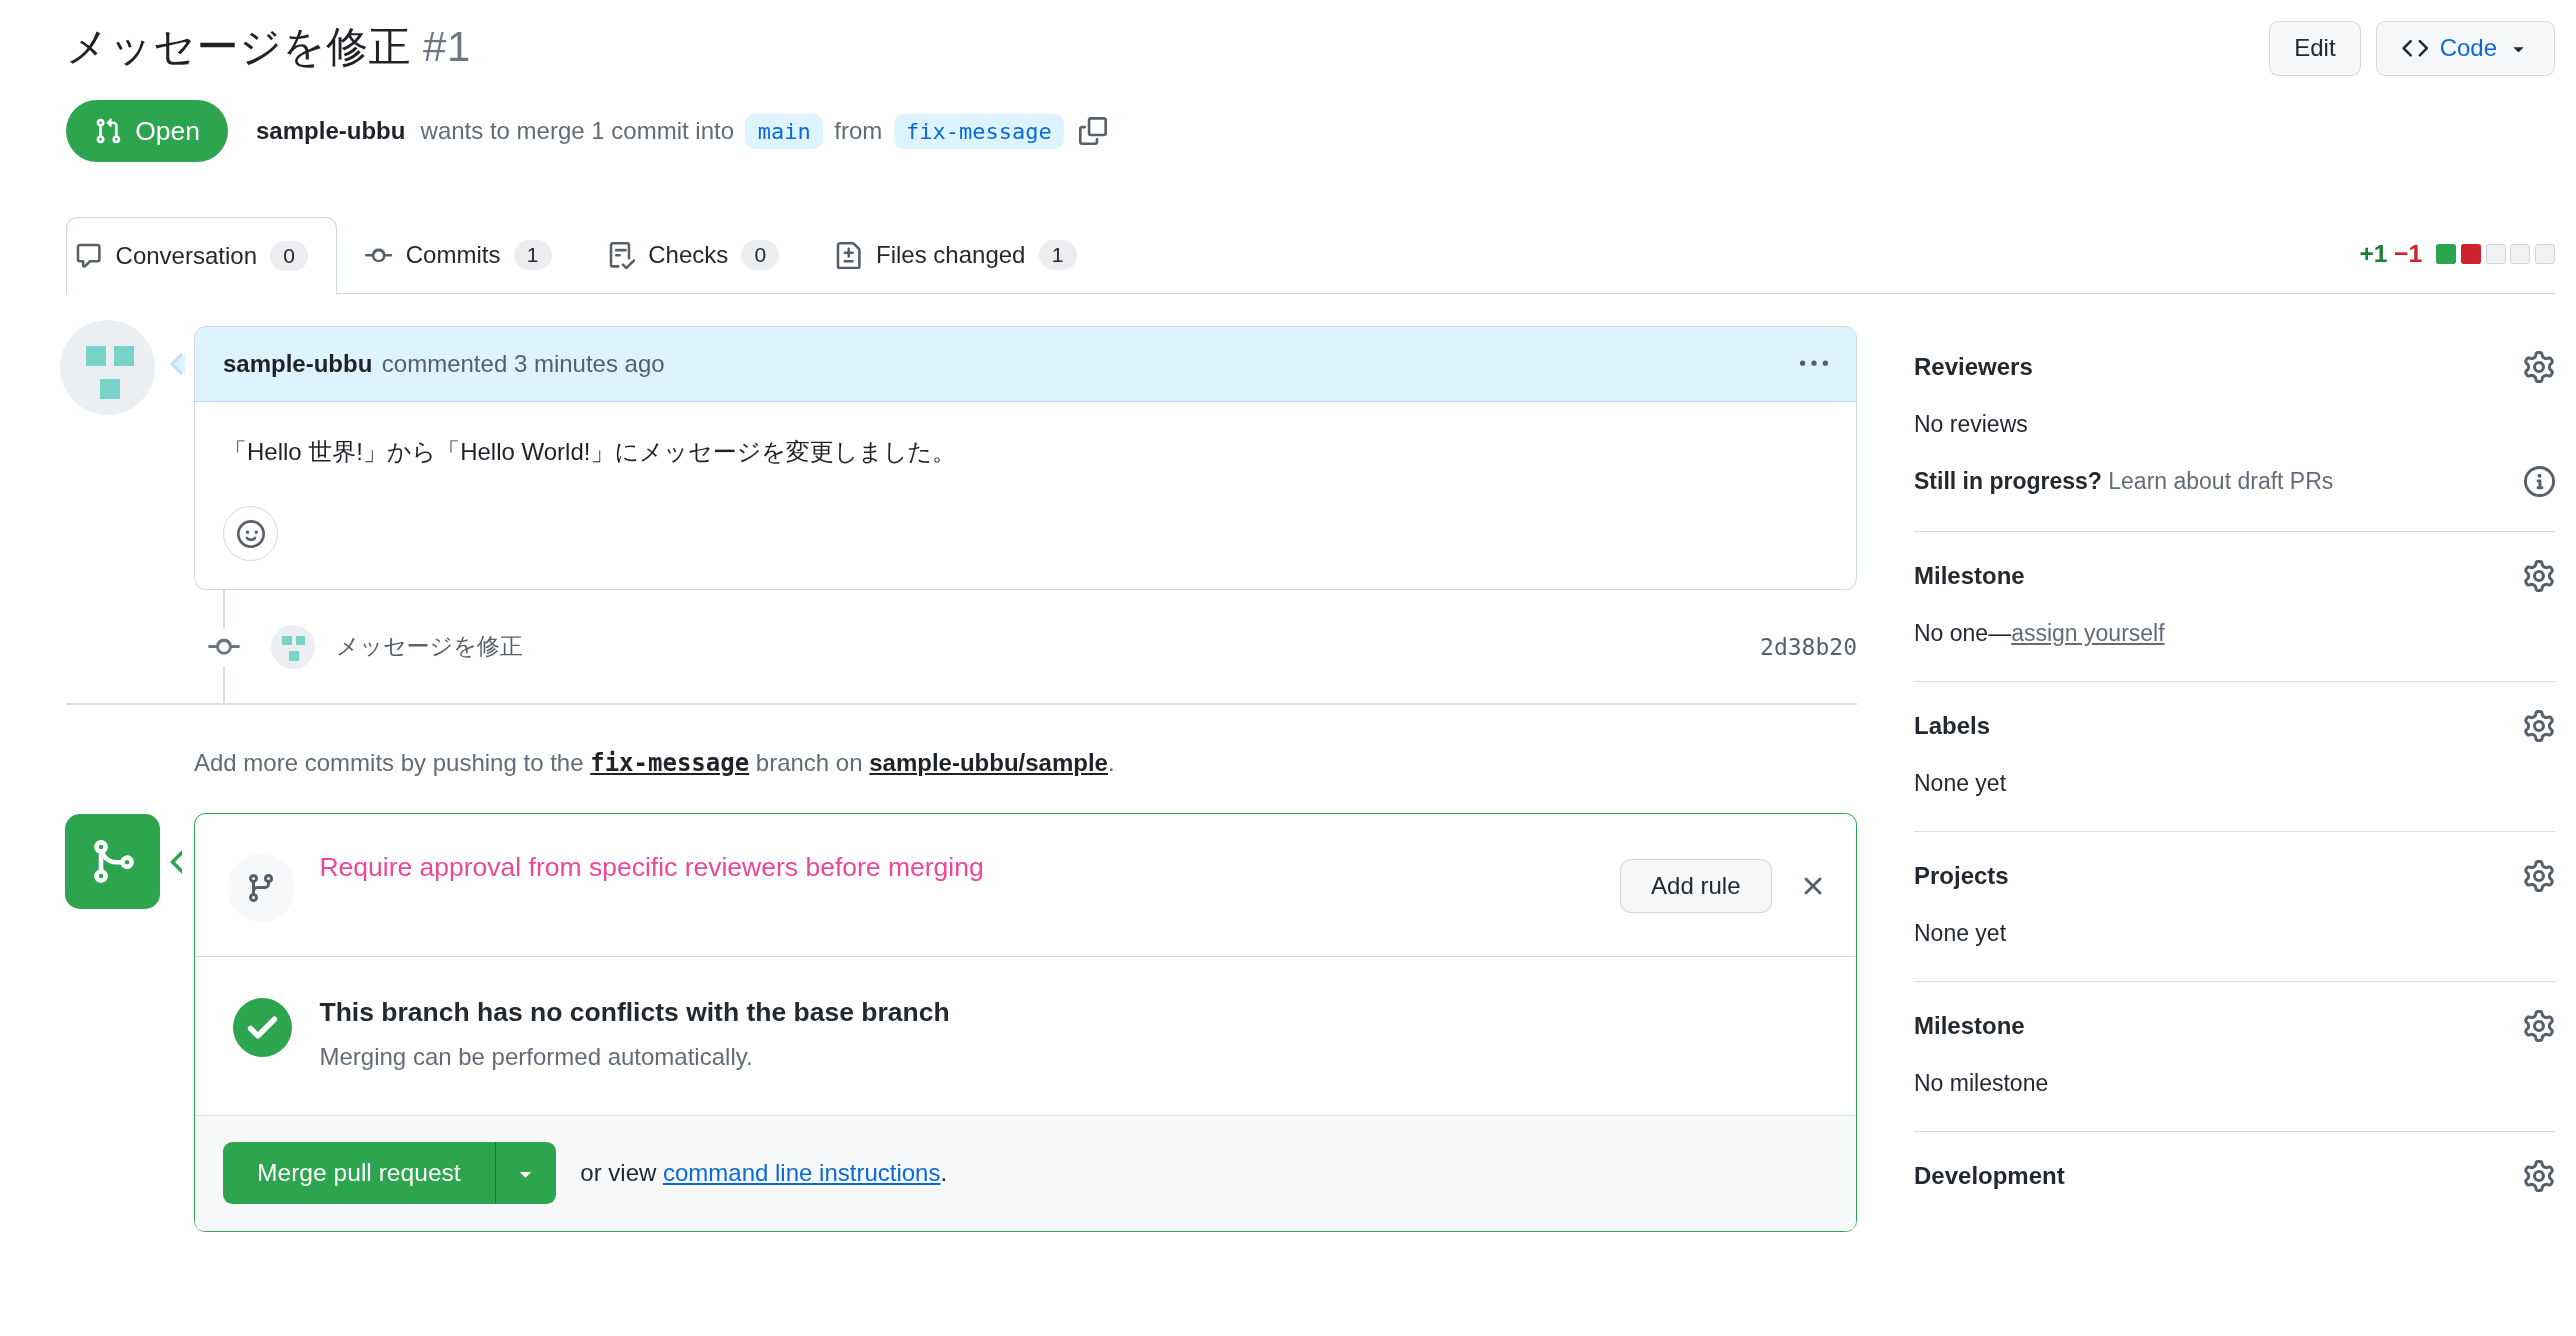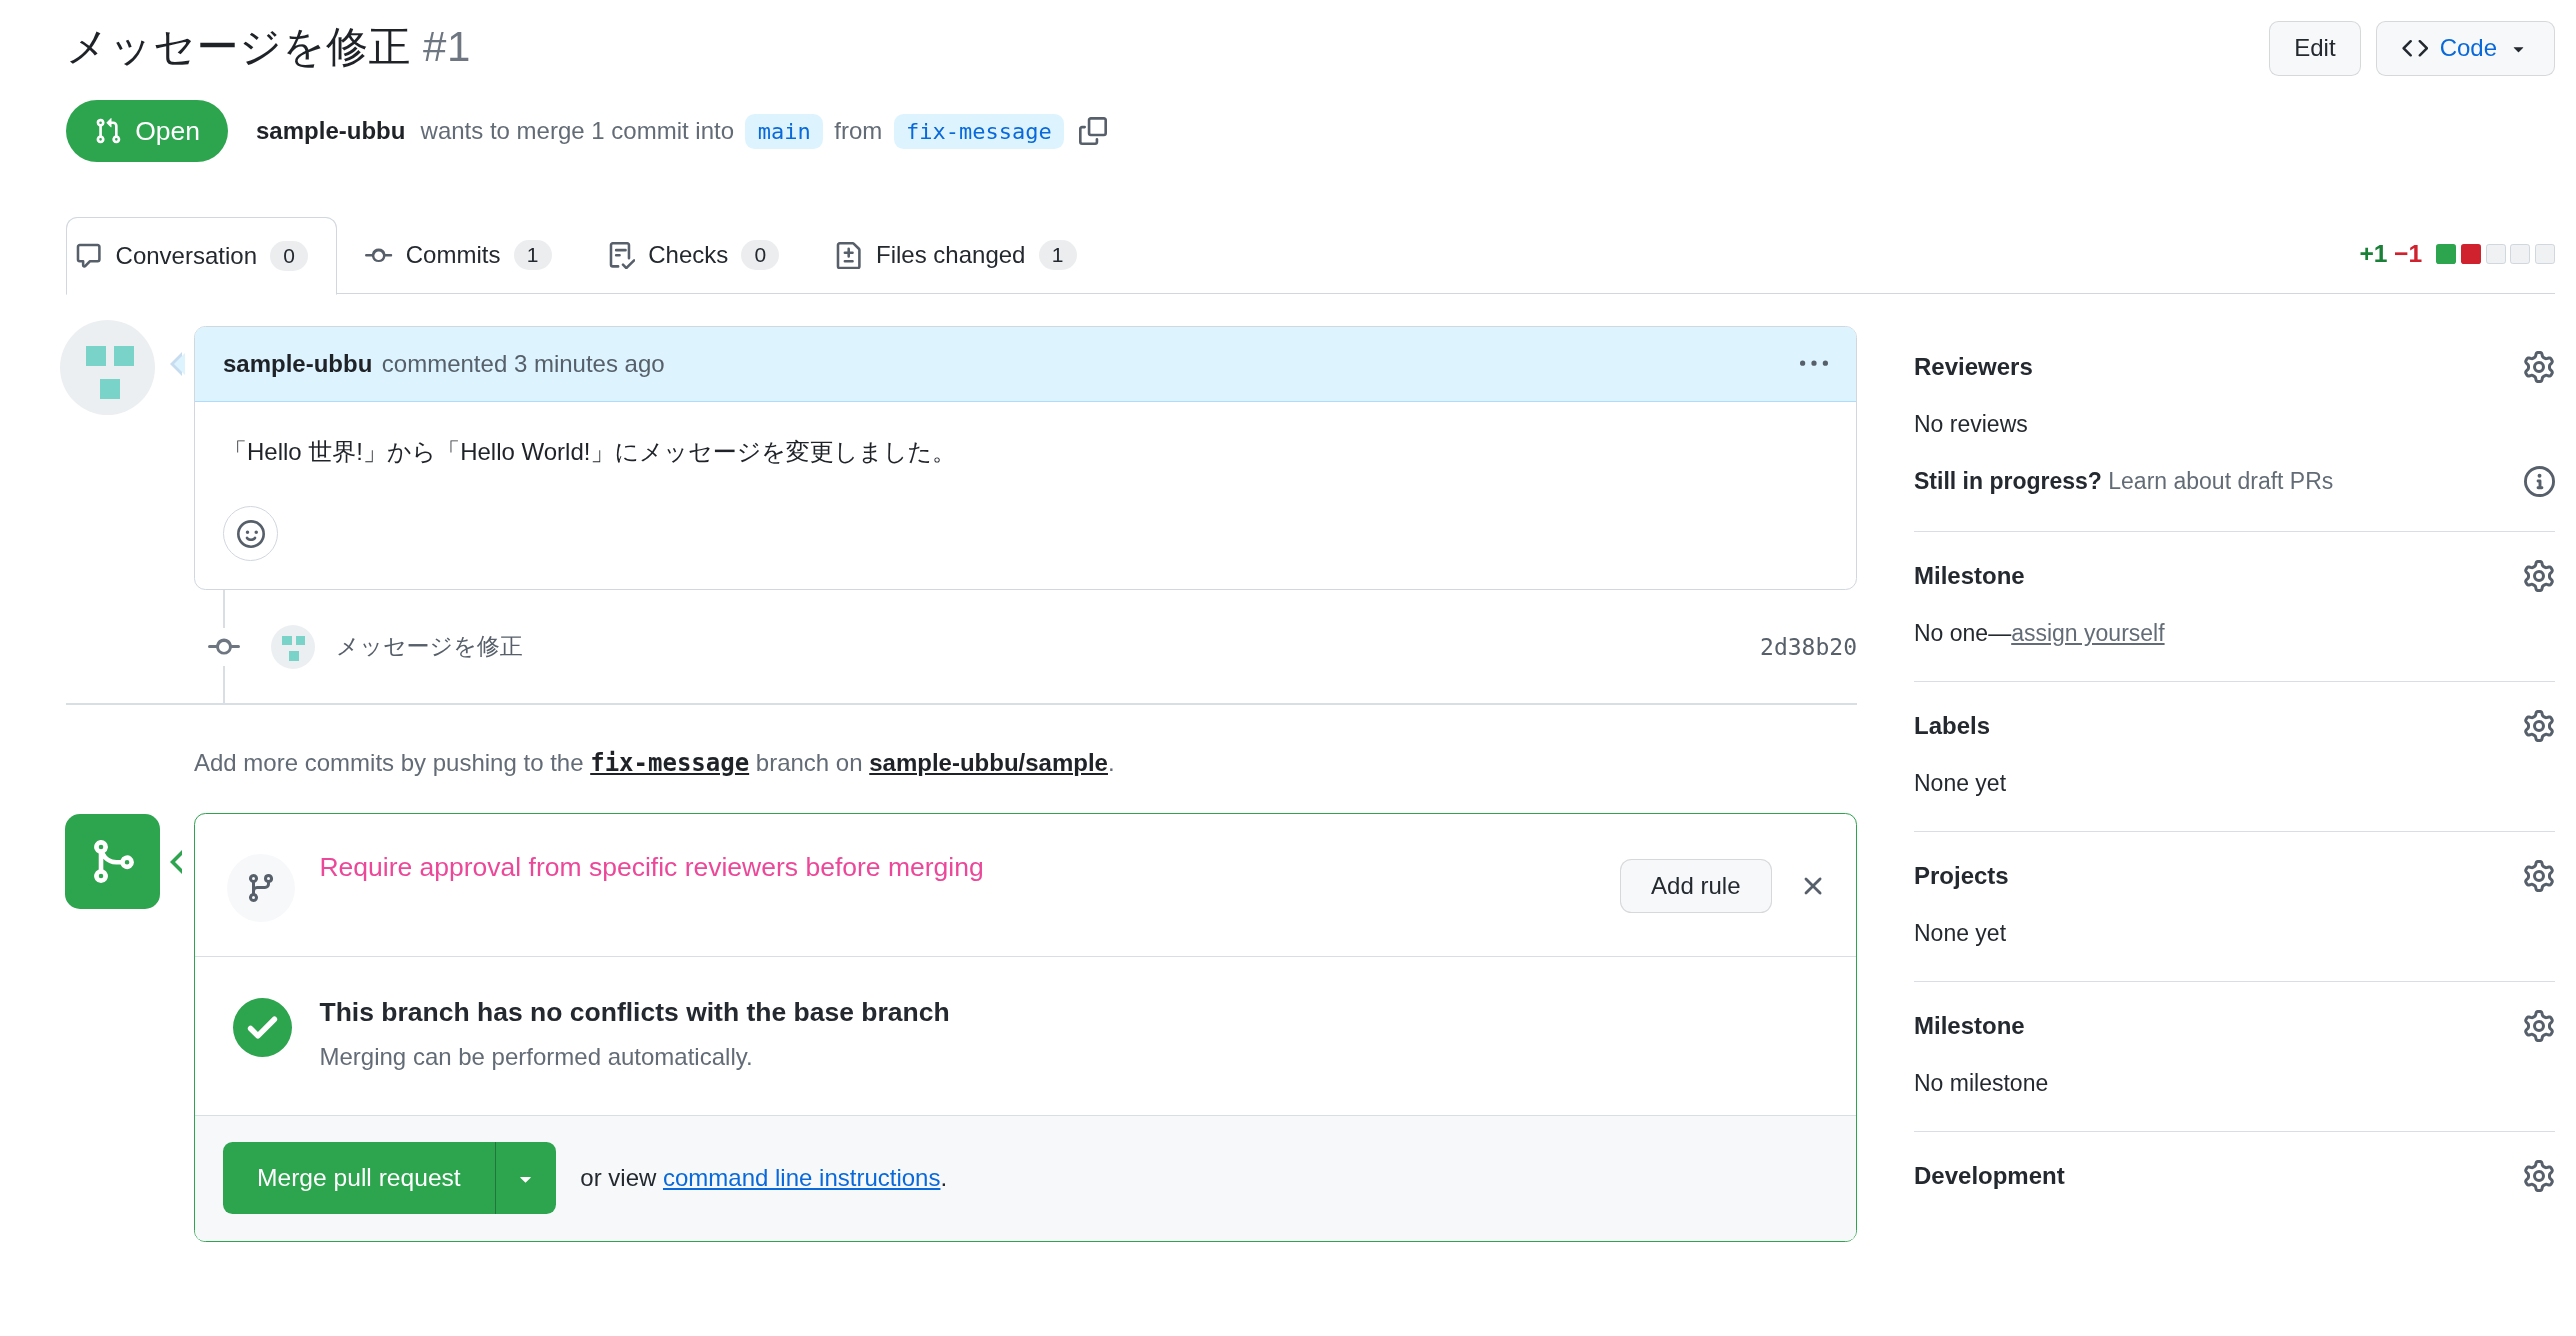--- a/index.html
+++ b/index.html
@@ -132,21 +132,21 @@
   .x-btn { flex:none; margin-top:26.5px; color:#57606a; cursor:pointer; }
   .x-btn .icon16 { width:30px; height:30px; }
 
   .mb-sec2 { display:flex; align-items:flex-start; padding:40px 28px 44px; border-bottom:1.9px solid #d8dee4; }
   .check-circle { width:59px; height:59px; color:#2da44e; margin:1.9px 28px 0 9.5px; flex:none; }
   .check-circle .icon16 { width:59px; height:59px; }
   .mb2-title { margin:0 0 15px; font-size:26.5px; font-weight:700; color:#24292f; }
 
   .mb-foot { background:#f6f8fa; border-radius:0 0 9.5px 9.5px; padding:26.5px 28px; display:flex; align-items:center; gap:24.6px; }
   .merge-btn-group { display:flex; }
-  .merge-btn { background:#2da44e; color:#fff; border:none; height:72px; padding:0 34px; font-size:24.6px; font-weight:500;
+  .merge-btn { background:#2da44e; color:#fff; border:none; height:62px; padding:0 34px; font-size:24.6px; font-weight:500;
     border-radius:9.5px 0 0 9.5px; display:flex; align-items:center; cursor:pointer;
     font-family:"Liberation Sans","DejaVu Sans",sans-serif; }
   .merge-caret-btn { background:#2da44e; color:#fff; width:61px; border-left:1.9px solid rgba(22,62,33,.45);
     border-radius:0 9.5px 9.5px 0; display:flex; align-items:center; justify-content:center; cursor:pointer; }
   .merge-caret-btn .caret { width:23px; height:23px; }
   .or-view { font-size:24px; color:#24292f; }
 
   
   .sb-sec { padding:28px 0 34px; border-bottom:1.9px solid #d8dee4; }
   .sb-sec.first { padding-top:24.6px; }

